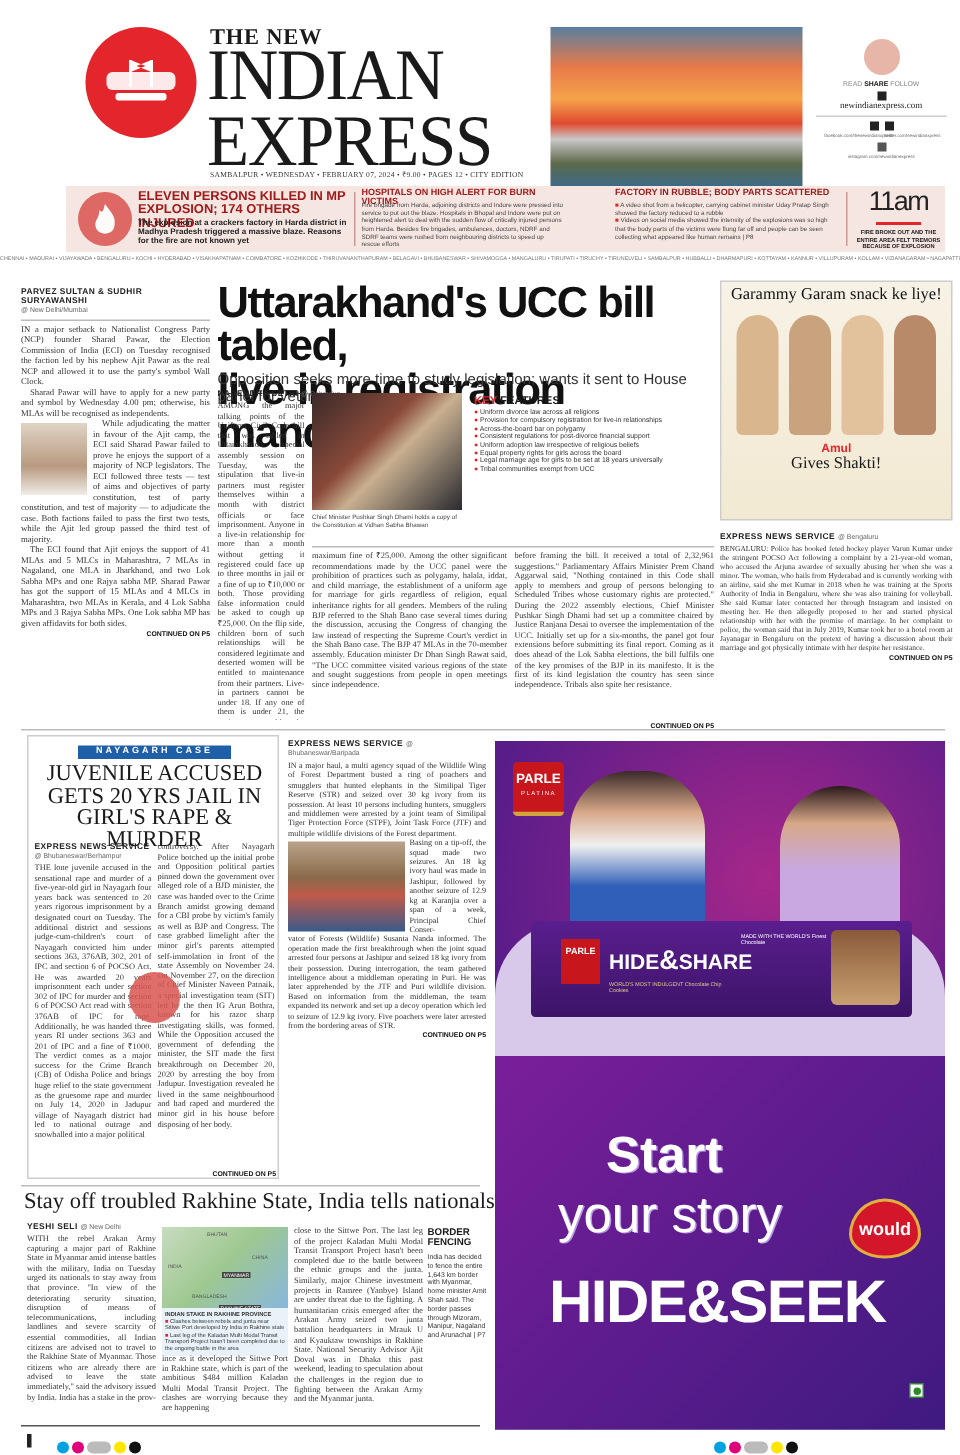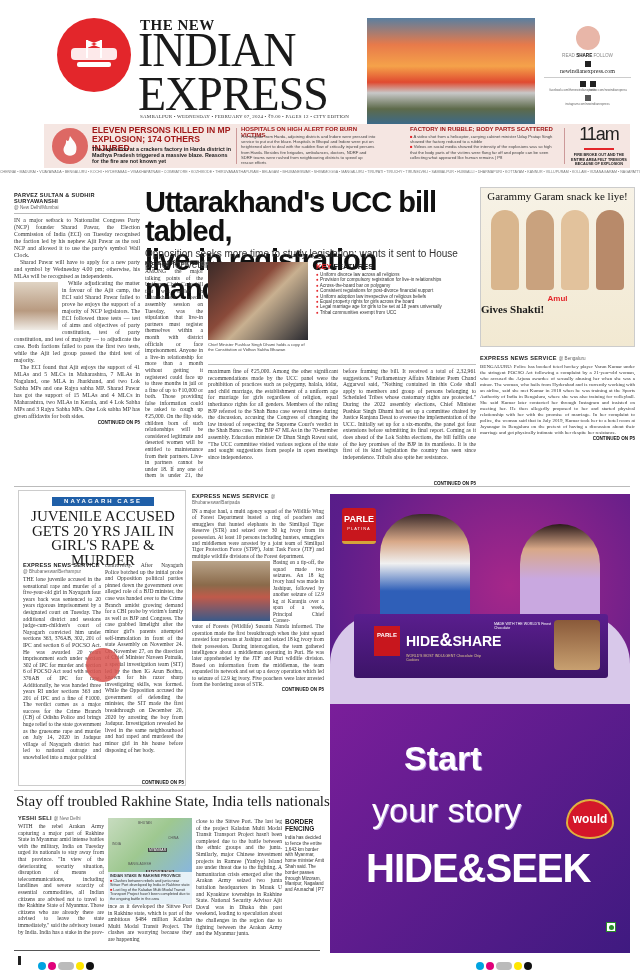--- a/index.html
+++ b/index.html
@@ -130,21 +130,21 @@
 
 <div class="abs amul">
   <div class="serif" style="text-align:center;font-size:11px;line-height:11px;margin-top:3px;color:#111">Garammy Garam snack ke liye!</div>
   <div style="display:flex;justify-content:space-around;margin:8px 6px 0">
     <div style="width:28px;height:80px;border-radius:14px 14px 4px 4px;background:#d9b68e"></div>
     <div style="width:28px;height:80px;border-radius:14px 14px 4px 4px;background:#c9a27e"></div>
     <div style="width:28px;height:80px;border-radius:14px 14px 4px 4px;background:#e2c29c"></div>
     <div style="width:28px;height:80px;border-radius:14px 14px 4px 4px;background:#b88a6a"></div>
   </div>
   <div class="sans" style="text-align:center;color:#e3262b;font-weight:bold;font-size:8px;margin-top:4px">Amul</div>
-  <div class="serif" style="text-align:left;font-weight:bold;font-size:11px">Gives Shakti!</div>
+  <div class="serif" style="text-align:center;font-weight:normal;font-size:11px">Gives Shakti!</div>
 </div>
 
 <div class="abs" style="left:480px;top:352px;width:155px">
   <div class="byline" style="margin-top:3px"><span>EXPRESS NEWS SERVICE</span> <small>@ Bengaluru</small></div>
   <div class="body-text" style="font-size:5px;line-height:6px;margin-top:3px">BENGALURU: Police has booked feted hockey player Varun Kumar under the stringent POCSO Act following a complaint by a 21-year-old woman, who accused the Arjuna awardee of sexually abusing her when she was a minor. The woman, who hails from Hyderabad and is currently working with an airline, said she met Kumar in 2018 when he was training at the Sports Authority of India in Bengaluru, where she was also training for volleyball. She said Kumar later contacted her through Instagram and insisted on meeting her. He then allegedly proposed to her and started physical relationship with her with the promise of marriage. In her complaint to police, the woman said that in July 2019, Kumar took her to a hotel room at Jayanagar in Bengaluru on the pretext of having a discussion about their marriage and got physically intimate with her despite her resistance.</div>
   <div class="cont">CONTINUED ON P5</div>
 </div>
 
 <div class="abs rule" style="left:14px;top:486px;width:616px"></div>
 
@@ -175,21 +175,21 @@
   <div class="abs" style="left:190px;top:30px;width:80px;height:100px;border-radius:40px 40px 10px 10px;background:linear-gradient(#2a1a1a 0%,#d8a888 25%,#c9a8e0 55%)"></div>
   <div class="abs" style="left:0;top:120px;width:300px;height:90px;background:#d8c8ea;border-radius:50px 50px 0 0"></div>
   <div class="abs" style="left:24px;top:120px;width:254px;height:64px;background:linear-gradient(#5a1e8e,#3c1468);border-radius:3px">
     <div class="abs sans" style="left:20px;top:12px;width:26px;height:30px;background:#c8161d;color:#fff;text-align:center;font-size:6px;font-weight:bold;line-height:18px">PARLE</div>
     <div class="abs sans" style="left:52px;top:16px;color:#fff;font-size:14px;font-weight:bold"><span>HIDE</span><span style="font-size:18px">&amp;</span><span>SHARE</span></div>
     <div class="abs sans" style="left:140px;top:8px;color:#fff;font-size:3.6px;width:60px">MADE WITH THE WORLD'S Finest Chocolate</div>
     <div class="abs sans" style="left:52px;top:40px;color:#e0c890;font-size:3.6px;width:80px">WORLD'S MOST INDULGENT Chocolate Chip Cookies</div>
     <div class="abs" style="left:200px;top:6px;width:46px;height:50px;background:linear-gradient(#8a5a3a,#c8a070);border-radius:4px"></div>
   </div>
   <div class="abs" style="left:0;top:210px;width:300px;height:249px;background:linear-gradient(135deg,#7a1e9a,#3f1a80)"></div>
-  <div class="abs sans" style="left:74px;top:248px;color:#fff;font-size:34px;font-weight:bold;line-height:32px;text-shadow:1px 1px 0 #b89ae0">Start</div>
+  <div class="abs sans" style="left:74px;top:260px;color:#fff;font-size:34px;font-weight:bold;line-height:32px;text-shadow:1px 1px 0 #b89ae0">Start</div>
   <div class="abs sans" style="left:42px;top:300px;color:#fff;font-size:34px;font-weight:normal;line-height:32px;text-shadow:1px 1px 0 #b89ae0">your story</div>
   <div class="abs sans" style="left:236px;top:305px;width:48px;height:40px;background:#d4162a;border:2px solid #e0b040;border-radius:50% 50% 50% 50%/60% 60% 40% 40%;color:#fff;font-weight:bold;font-size:12px;text-align:center;line-height:36px">would</div>
   <div class="abs sans" style="left:36px;top:352px;color:#fff;font-size:40px;font-weight:bold;letter-spacing:-1px">HIDE&amp;SEEK</div>
   <div class="abs" style="left:276px;top:428px;width:10px;height:10px;border:1px solid #2a8a2a;background:#fff">
       <div style="width:5px;height:5px;border-radius:50%;background:#2a8a2a;margin:1.5px"></div>
     </div>
 </div>
 
 <div class="abs rule" style="left:14px;top:790px;width:306px"></div>
 <div class="abs serif" style="left:16px;top:793px;width:314px;font-size:15px;line-height:16px">Stay off troubled Rakhine State, India tells nationals</div>

